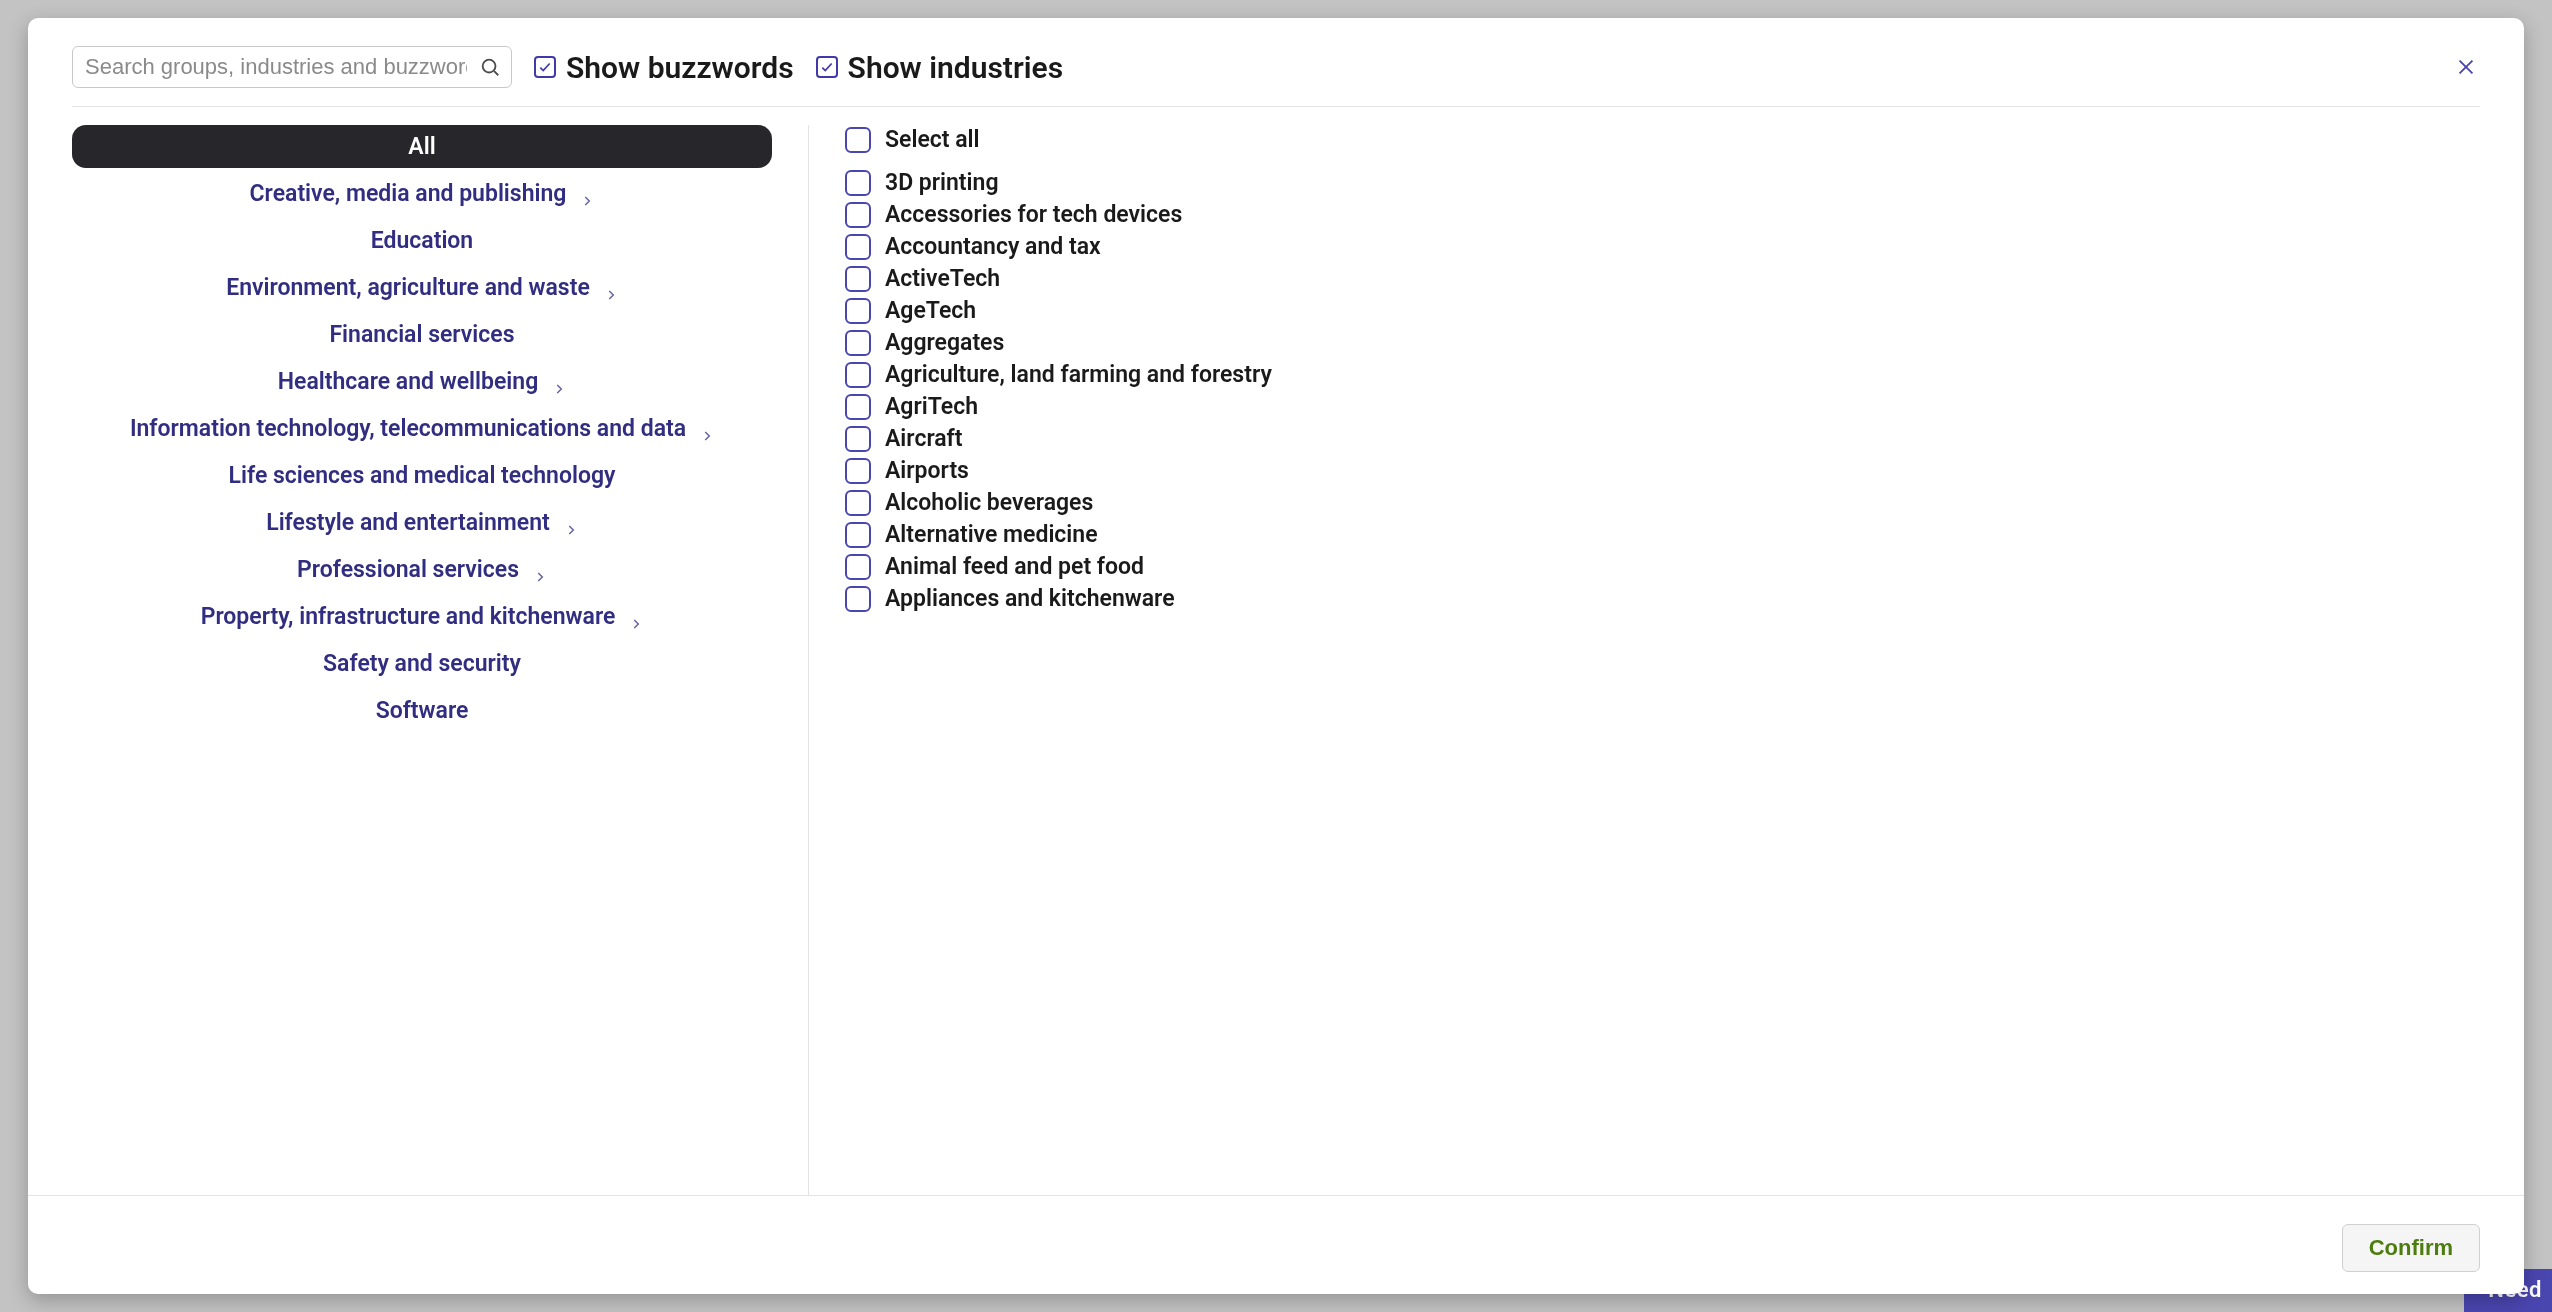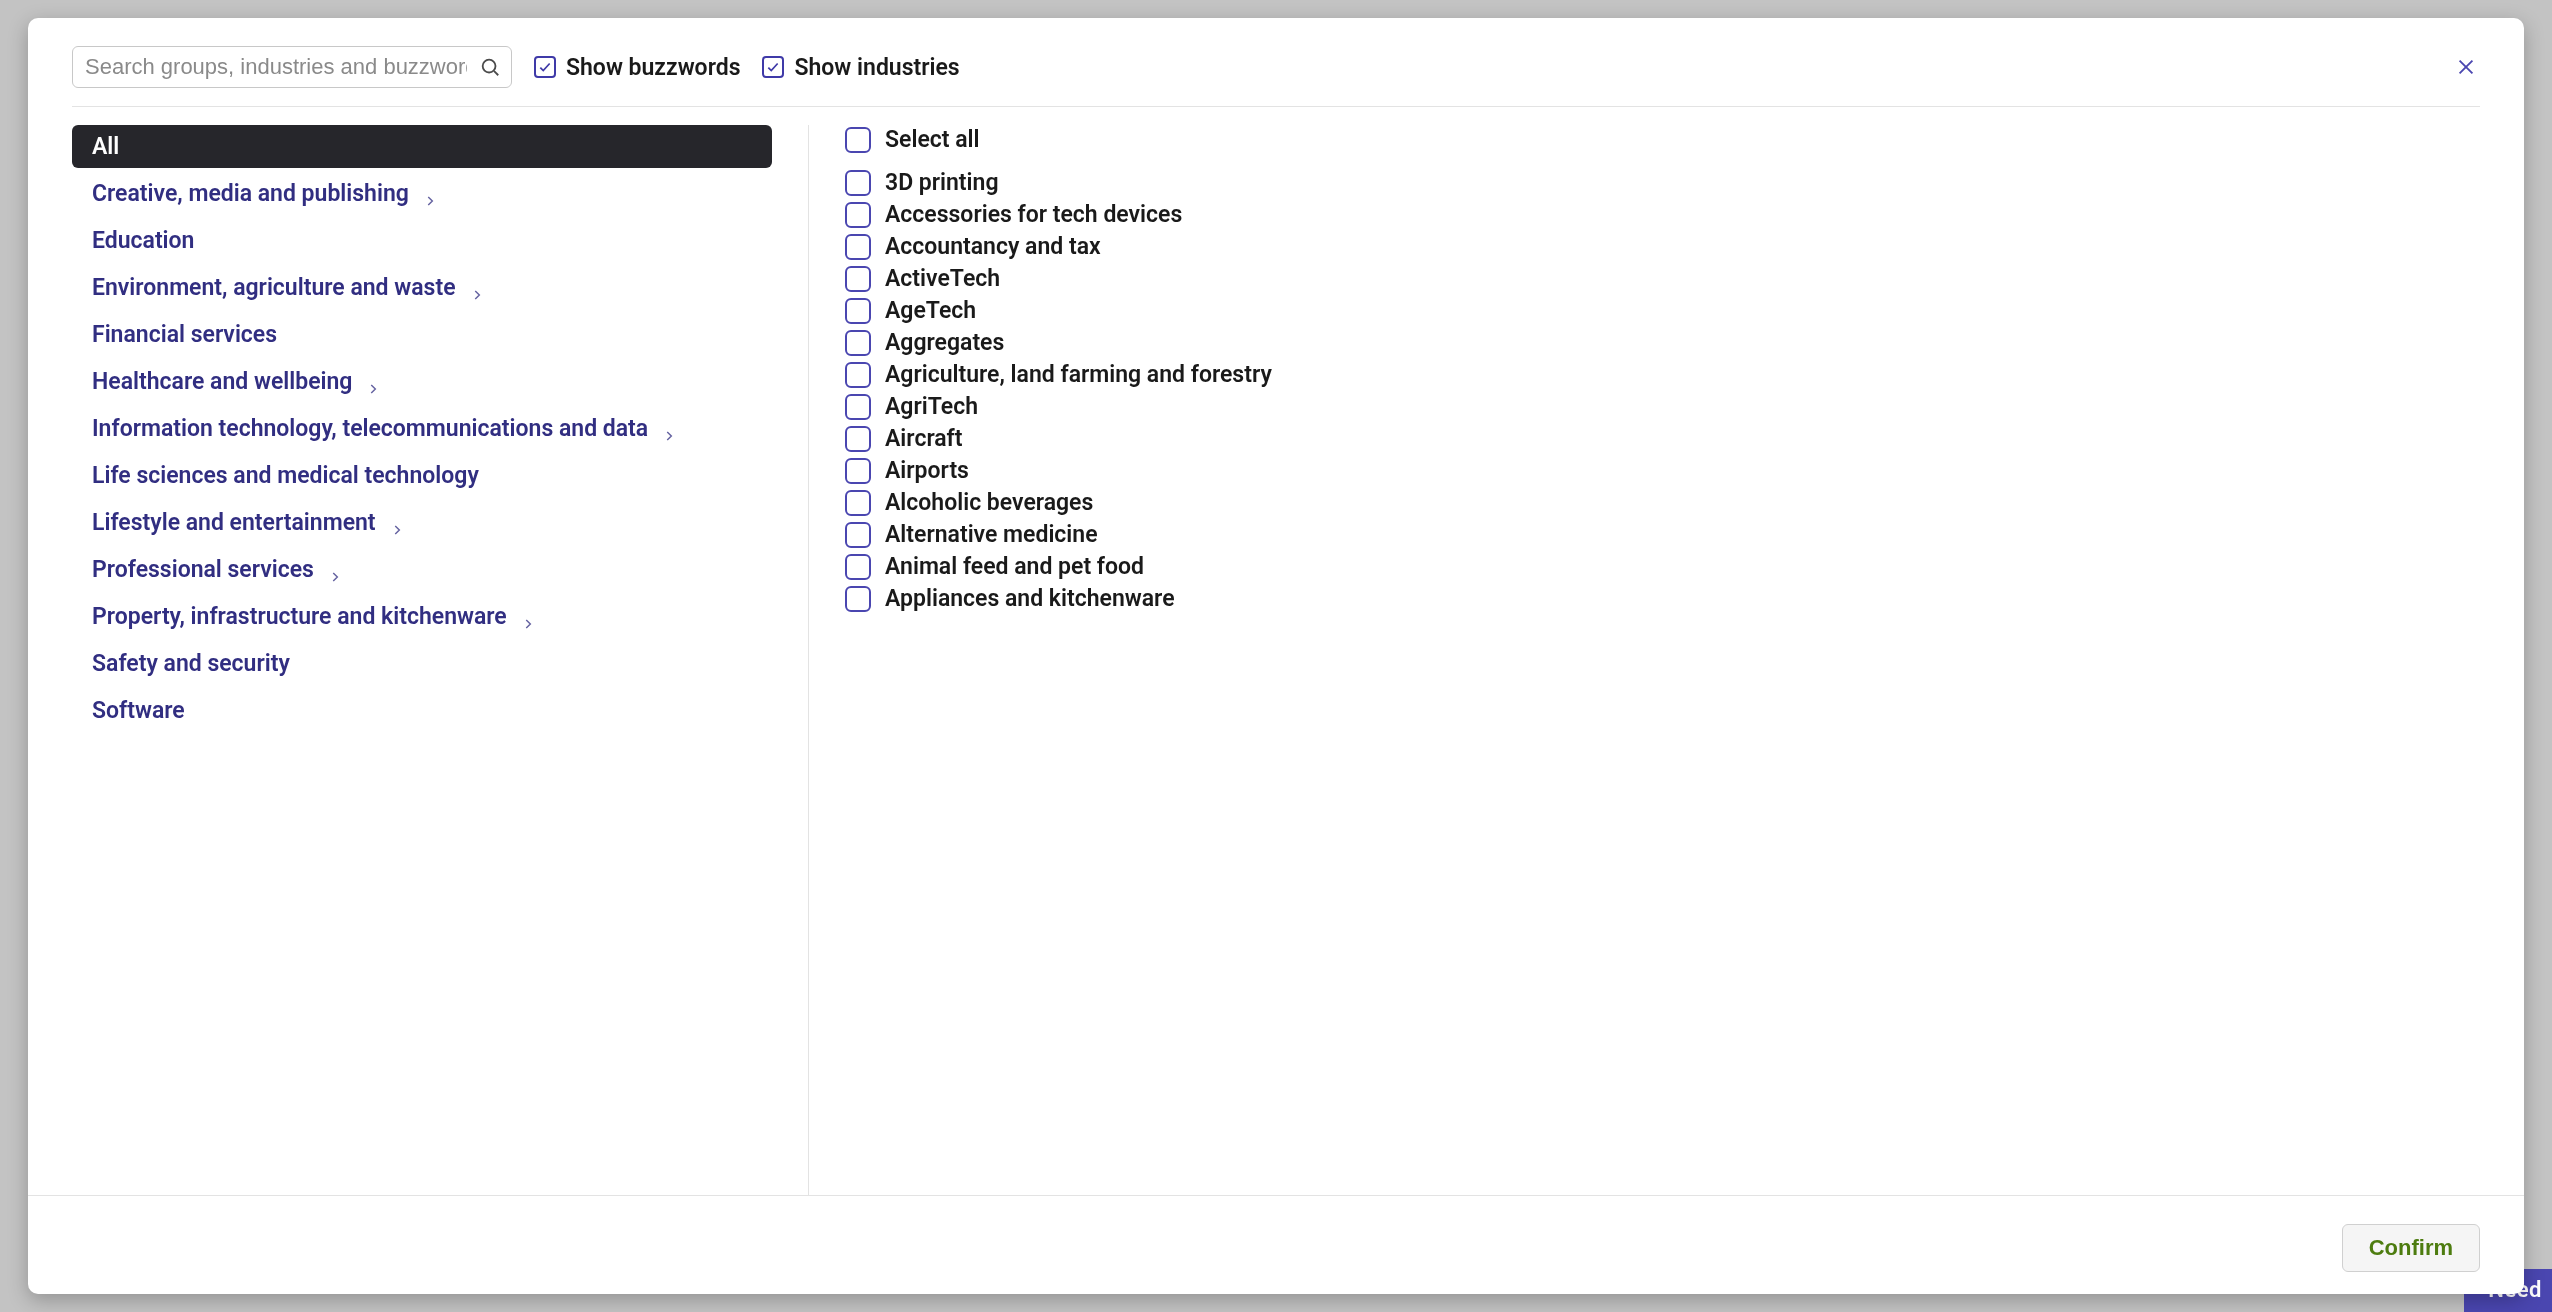--- a/index.html
+++ b/index.html
@@ -77,21 +77,21 @@
     border: 2px solid #3f3aa8;
     border-radius: 4px;
     display: flex;
     align-items: center;
     justify-content: center;
     color: #3f3aa8;
     font-size: 16px;
   }
   .toggle-label {
     font-weight: 600;
-    font-size: 23px;
+    font-size: 30px;
     color: #1a1a1a;
   }
   .close-btn {
     margin-left: auto;
     width: 28px;
     height: 28px;
     color: #4a46b0;
     cursor: pointer;
     display: flex;
     align-items: center;
@@ -118,22 +118,23 @@
     gap: 4px;
   }
   .left-item {
     display: flex;
     align-items: center;
     gap: 14px;
     padding: 8px 20px;
     font-weight: 600;
     font-size: 23px;
     color: #312e81;
-    border-radius: 6px;
+    border-radius: 14px;
     cursor: pointer;
+    justify-content: center;
   }
   .left-item.selected {
     background: #26262b;
     color: #ffffff;
   }
   .chev {
     width: 14px;
     height: 14px;
     opacity: 0.75;
   }

